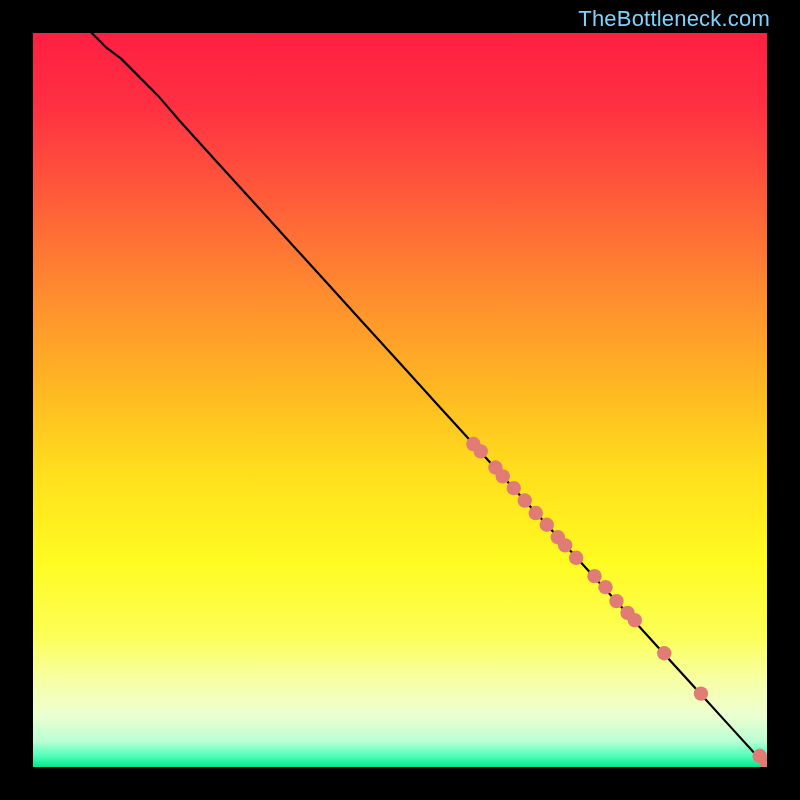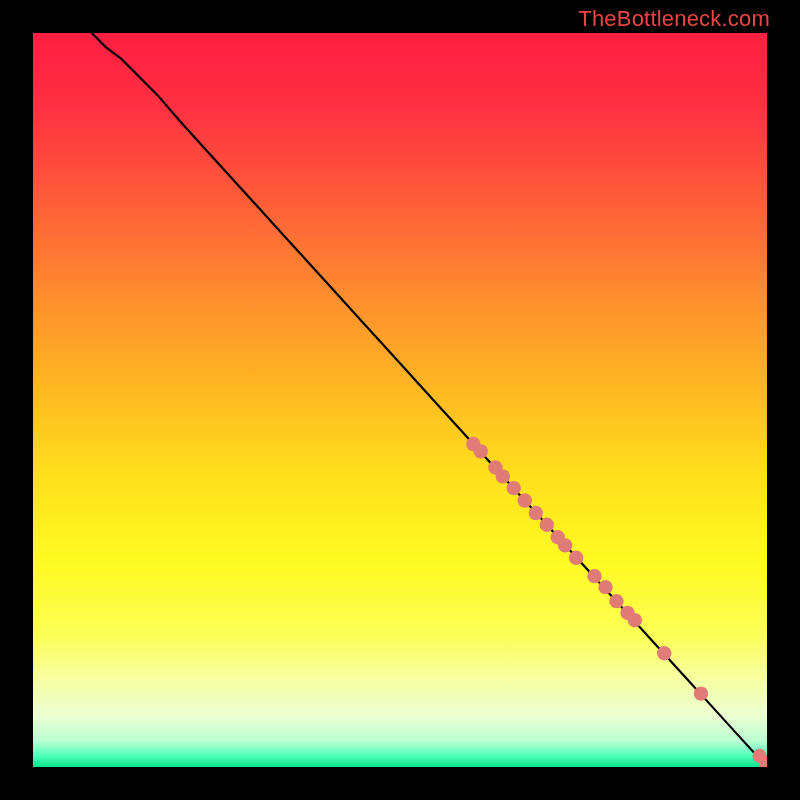--- a/index.html
+++ b/index.html
@@ -21,21 +21,21 @@
     left: 33px;
     top: 33px;
     width: 734px;
     height: 734px;
     overflow: hidden;
   }
   .watermark {
     position: absolute;
     top: 6px;
     right: 30px;
-    color: #ef4444;
+    color: #7dd3fc;
     font-size: 22px;
     letter-spacing: 0.2px;
     user-select: none;
   }
   svg { display: block; }
 </style>
 </head>
 <body>
 
 <div class="stage">

